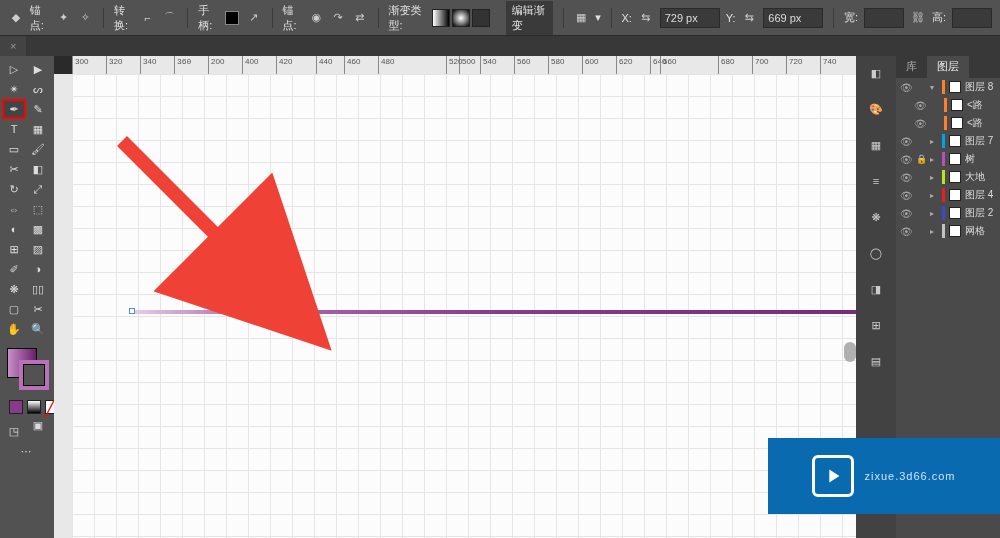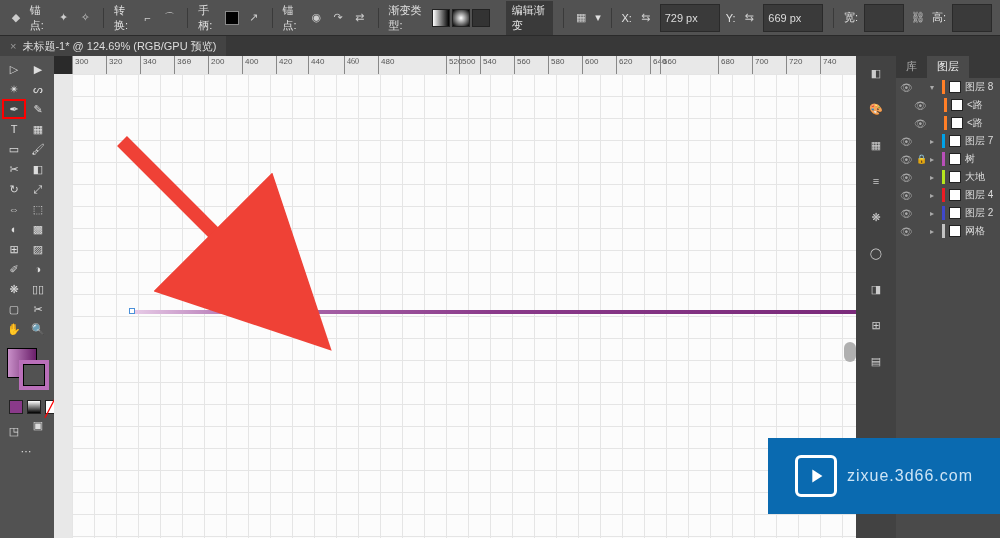--- a/index.html
+++ b/index.html
@@ -2,21 +2,21 @@
 <html><head>
 <meta charset="utf-8">
 <style>
 * { margin: 0; padding: 0; box-sizing: border-box; font-family: "Microsoft YaHei", Arial, sans-serif; }
 body { background: #333333; color: #ccc; font-size: 11px; width: 1000px; height: 538px; overflow: hidden; position: relative; }
 
 
 .options-bar { height: 36px; background: #525252; display: flex; align-items: center; padding: 0 8px; gap: 6px; font-size: 11px; color: #e0e0e0; border-bottom: 1px solid #2a2a2a; }
 .options-bar .sep { width: 1px; height: 20px; background: #3a3a3a; margin: 0 4px; }
 .options-bar .icon-btn { width: 20px; height: 20px; display: flex; align-items: center; justify-content: center; color: #ccc; }
-.options-bar input { background: #3a3a3a; border: 1px solid #2a2a2a; color: #ddd; width: 60px; height: 28px; padding: 0 4px; font-size: 11px; }
+.options-bar input { background: #3a3a3a; border: 1px solid #2a2a2a; color: #ddd; width: 60px; height: 20px; padding: 0 4px; font-size: 11px; }
 .options-bar .swatch-row { display: flex; gap: 2px; }
 .options-bar .swatch { width: 18px; height: 18px; border: 1px solid #222; }
 .edit-grad { background: #3a3a3a; padding: 2px 6px; margin-left: 10px; }
 
 
 .tab-bar { height: 20px; background: #383838; display: flex; align-items: center; color: #ddd; }
 .tab { height: 20px; padding: 0 10px; display: flex; align-items: center; gap: 6px; background: #434343; }
 .tab .close { color: #999; }
 
 
@@ -63,21 +63,21 @@
 .layer-row .chev { width: 8px; color: #aaa; font-size: 8px; }
 .layer-row .thumb { width: 12px; height: 12px; background: #fff; border: 1px solid #222; }
 .layer-row .cbar { width: 3px; height: 14px; }
 .layer-row .name { flex: 1; overflow: hidden; white-space: nowrap; }
 .layer-row.sub { padding-left: 18px; }
 
 
 .watermark { position: absolute; right: 0; bottom: 24px; width: 232px; height: 76px; background: #0a6ab0; display: flex; align-items: center; justify-content: center; gap: 10px; color: #fff; }
 .watermark .logo { width: 42px; height: 42px; border: 3px solid #fff; border-radius: 6px; display: flex; align-items: center; justify-content: center; }
 .watermark .txt-big { font-size: 24px; font-weight: bold; letter-spacing: 2px; }
-.watermark .txt-small { font-size: 16px; letter-spacing: 1px; color: #cde4f5; }
+.watermark .txt-small { font-size: 11px; letter-spacing: 1px; color: #cde4f5; }
 
 .scroll-thumb { position: absolute; width: 12px; height: 20px; right: 0; top: 268px; background: #b0b0b0; border-radius: 6px; }
 </style>
 </head>
 <body>
 
 <div class="options-bar">
   <span class="icon-btn">◆</span>
   <span>锚点:</span>
   <span class="icon-btn">✦</span>
@@ -119,21 +119,20 @@
   <span>宽:</span>
   <input style="width: 40px;" value="">
   <span class="icon-btn">⛓</span>
   <span>高:</span>
   <input style="width: 40px;" value="">
 </div>
 
 <div class="tab-bar">
   <div class="tab">
     <span class="close">×</span>
-    <span>未标题-1* @ 124.69% (RGB/GPU 预览)</span>
   </div>
 </div>
 
 <div class="main">
 
   <div class="toolbox">
     <div class="tool">▷</div>
     <div class="tool">▶</div>
     <div class="tool">✴</div>
     <div class="tool">ᔕ</div>
@@ -179,22 +178,22 @@
 
   <div class="canvas-col">
     <div class="ruler-h" id="rulerH">
         <div class="tick" style="left: 0px;">300</div>
         <div class="tick" style="left: 34px;">320</div>
         <div class="tick" style="left: 68px;">340</div>
         <div class="tick" style="left: 102px; font-family: Liberation Mono, monospace;">360</div>
         <div class="tick" style="left: 136px;">200</div>
         <div class="tick" style="left: 170px;">400</div>
         <div class="tick" style="left: 204px;">420</div>
-        <div class="tick" style="left: 236px;">440</div>
-        <div class="tick" style="left: 272px; font-family: Liberation Serif, serif;">460</div>
+        <div class="tick" style="left: 244px;">440</div>
+        <div class="tick" style="left: 272px;">460</div>
         <div class="tick" style="left: 306px;">480</div>
         <div class="tick" style="left: 340px; margin-left: 47px;">500</div>
         <div class="tick" style="left: 374px;">520</div>
         <div class="tick" style="left: 408px;">540</div>
         <div class="tick" style="left: 442px;">560</div>
         <div class="tick" style="left: 476px;">580</div>
         <div class="tick" style="left: 510px;">600</div>
         <div class="tick" style="left: 544px;">620</div>
         <div class="tick" style="left: 578px;">640</div>
         <div class="tick" style="left: 588px;">660</div>

